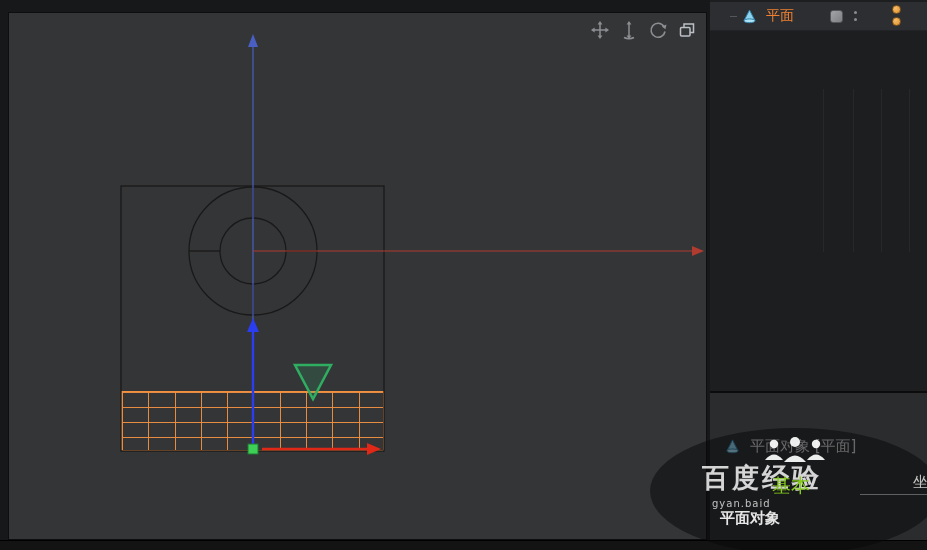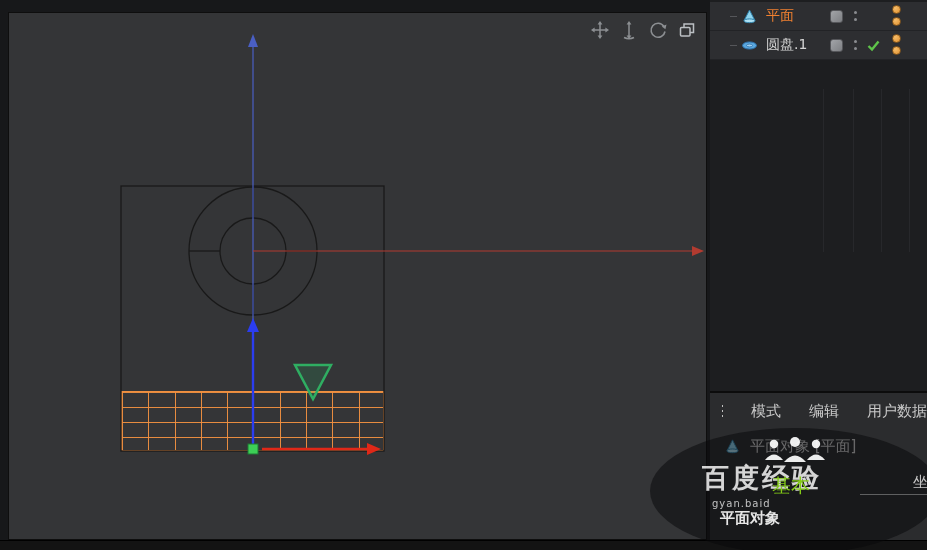--- a/index.html
+++ b/index.html
@@ -195,67 +195,32 @@
     <span class="om-dots">
           <i></i>
           <i></i>
         </span>
 
     <span class="om-orange">
           <i></i>
           <i></i>
         </span>
   </div>
-      <div class="om-row">
-    <span class="tree-dot"></span>
-
-    <span class="obj-icon">
-      <svg viewBox="0 0 17 17">
-        <ellipse cx="8.5" cy="8.5" rx="7" ry="3.6" fill="#5aa8e0" stroke="#2e6fa8" stroke-width="1"></ellipse>
-        <ellipse cx="8.5" cy="8.5" rx="3" ry="1.4" fill="#9fd0f0" stroke="#2e6fa8" stroke-width="0.8"></ellipse>
-      </svg>
-    </span>
-    <span class="om-label">圆盘.1</span>
-    <span class="om-layer"></span>
-    <span class="om-dots">
-          <i></i>
-          <i></i>
-        </span>
-    <span class="om-check">
-      <svg viewBox="0 0 15 15" fill="none" stroke="#5ec44a" stroke-width="2.4">
-        <path d="M2.5 8 L6 11.5 L12.5 3.5"></path>
-      </svg>
-    </span>
-    <span class="om-orange">
-          <i></i>
-          <i></i>
-        </span>
-  </div>
     </div>
 
   <div class="om-columns">
     <div style="left:113px"></div>
     <div style="left:143px"></div>
     <div style="left:171px"></div>
     <div style="left:199px"></div>
   </div>
 
   <div id="om-divider"></div>
 
   <div id="attr-manager">
-    <div class="am-menu">
-      <span class="hamburger">
-          <i></i>
-          <i></i>
-          <i></i>
-        </span>
-      <span class="am-menu-item">模式</span>
-      <span class="am-menu-item">编辑</span>
-      <span class="am-menu-item">用户数据</span>
-    </div>
 
     <div class="am-title">
       <span class="obj-icon">
         <svg viewBox="0 0 18 18">
           <path d="M9 2 L14.5 13 H3.5 Z" fill="#8fd4ee" stroke="#2e7fa8" stroke-width="1"></path>
           <ellipse cx="9" cy="13.6" rx="6" ry="2" fill="#aee2f5" stroke="#2e7fa8" stroke-width="1"></ellipse>
         </svg>
       </span>
       <span>平面对象 [平面]</span>
     </div>

